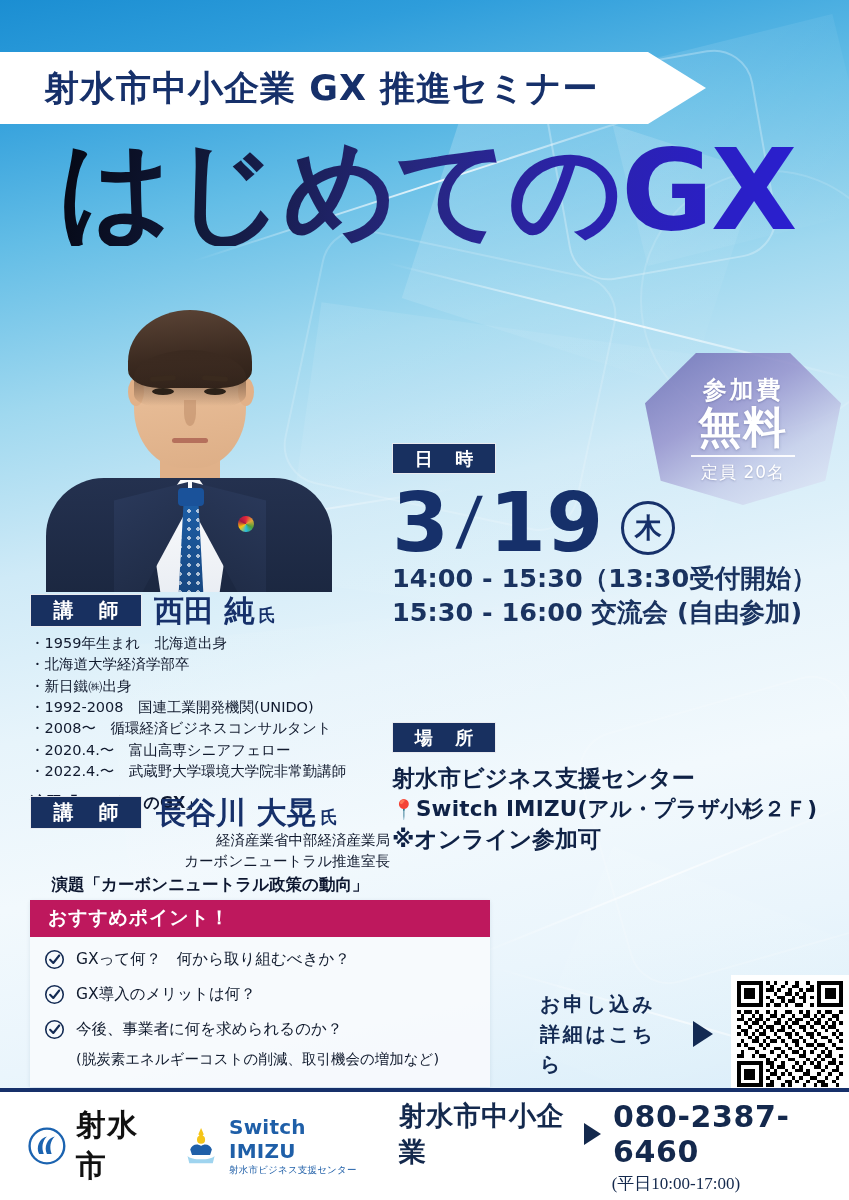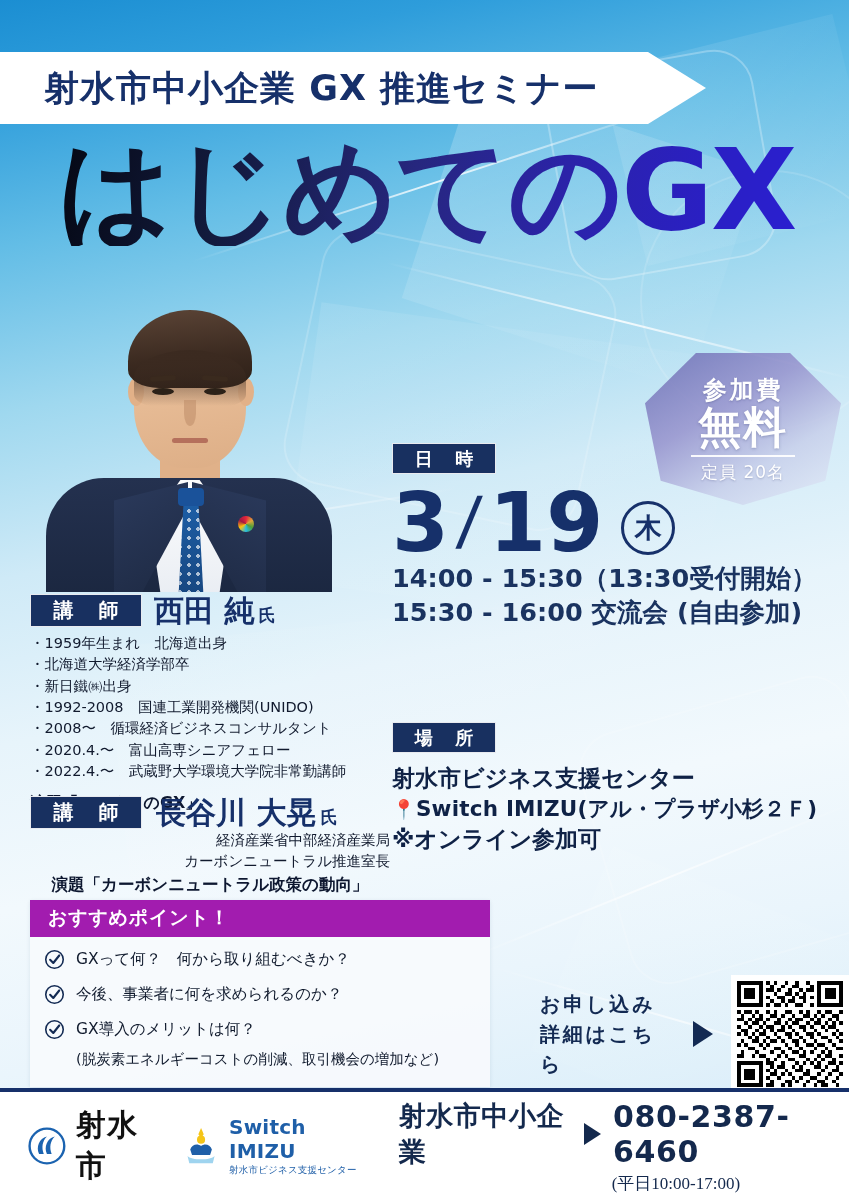--- a/index.html
+++ b/index.html
@@ -198,21 +198,21 @@
   .topic2 { font-size:16.5px; font-weight:bold; color:#0d1730; text-align:center; margin-top:3px;
     font-family:"DejaVu Sans","Liberation Sans",sans-serif; }
 
   
   .points {
     position:absolute; left:30px; top:900px; width:460px;
     background:rgba(247,250,253,.92);
     box-shadow:0 1px 4px rgba(20,50,90,.10);
   }
   .points-title {
-    background:#a21caf; color:#fff;
+    background:#be185d; color:#fff;
     font-size:19px; font-weight:bold;
     padding:5px 0 6px 18px;
     letter-spacing:.04em;
     font-family:"DejaVu Sans","Liberation Sans",sans-serif;
   }
   .points-body { padding:12px 14px 14px 14px; }
   .pt-row { display:flex; align-items:center; gap:11px; margin-bottom:14px; }
   .pt-row:last-of-type { margin-bottom:4px; }
   .chk { flex:0 0 auto; width:21px; height:21px; }
   .pt-text { font-size:15.5px; color:#101a2d; font-weight:500;
@@ -423,28 +423,28 @@
           <circle cx="12" cy="12" r="10" fill="none" stroke="#132a53" stroke-width="1.8"></circle>
           <path d="M7 12.4 L10.6 16 L17.4 7.4" fill="none" stroke="#132a53" stroke-width="2.4" stroke-linecap="round" stroke-linejoin="round"></path>
         </svg>
         <span class="pt-text">GXって何？　何から取り組むべきか？</span>
       </div>
       <div class="pt-row">
         <svg class="chk" viewBox="0 0 24 24">
           <circle cx="12" cy="12" r="10" fill="none" stroke="#132a53" stroke-width="1.8"></circle>
           <path d="M7 12.4 L10.6 16 L17.4 7.4" fill="none" stroke="#132a53" stroke-width="2.4" stroke-linecap="round" stroke-linejoin="round"></path>
         </svg>
-        <span class="pt-text">今後、事業者に何を求められるのか？</span>
+        <span class="pt-text">GX導入のメリットは何？</span>
       </div>
       <div class="pt-row">
         <svg class="chk" viewBox="0 0 24 24">
           <circle cx="12" cy="12" r="10" fill="none" stroke="#132a53" stroke-width="1.8"></circle>
           <path d="M7 12.4 L10.6 16 L17.4 7.4" fill="none" stroke="#132a53" stroke-width="2.4" stroke-linecap="round" stroke-linejoin="round"></path>
         </svg>
-        <span class="pt-text">GX導入のメリットは何？</span>
+        <span class="pt-text">今後、事業者に何を求められるのか？</span>
       </div>
       <div class="pt-note">(脱炭素エネルギーコストの削減、取引機会の増加など)</div>
     </div>
   </div>
 
   <div class="applybox">
     <div class="apply-text">
       <div>お申し込み</div>
       <div>詳細はこちら</div>
     </div>

